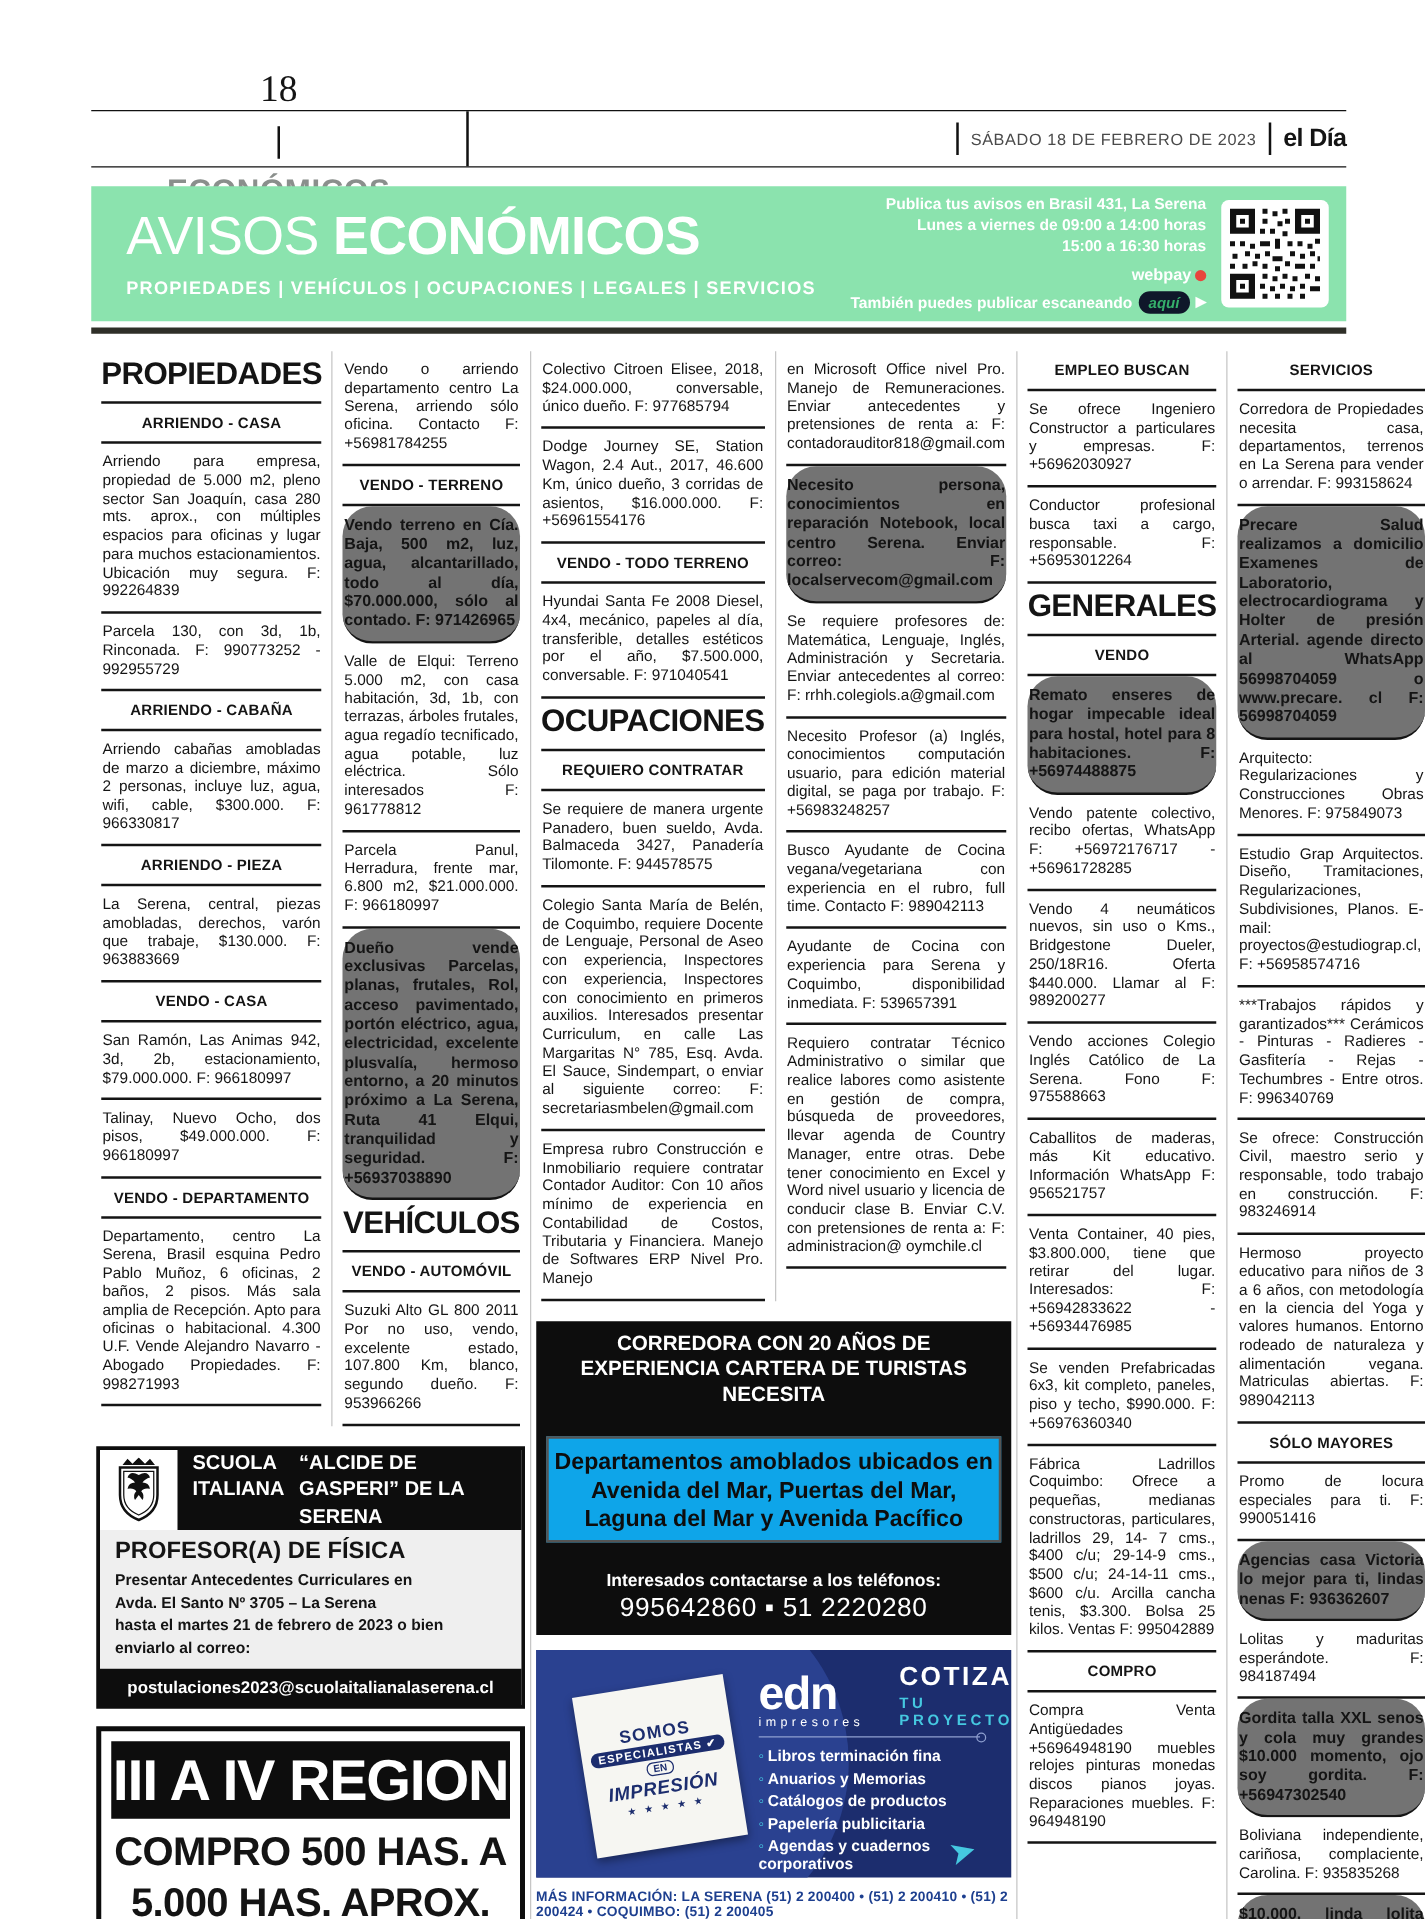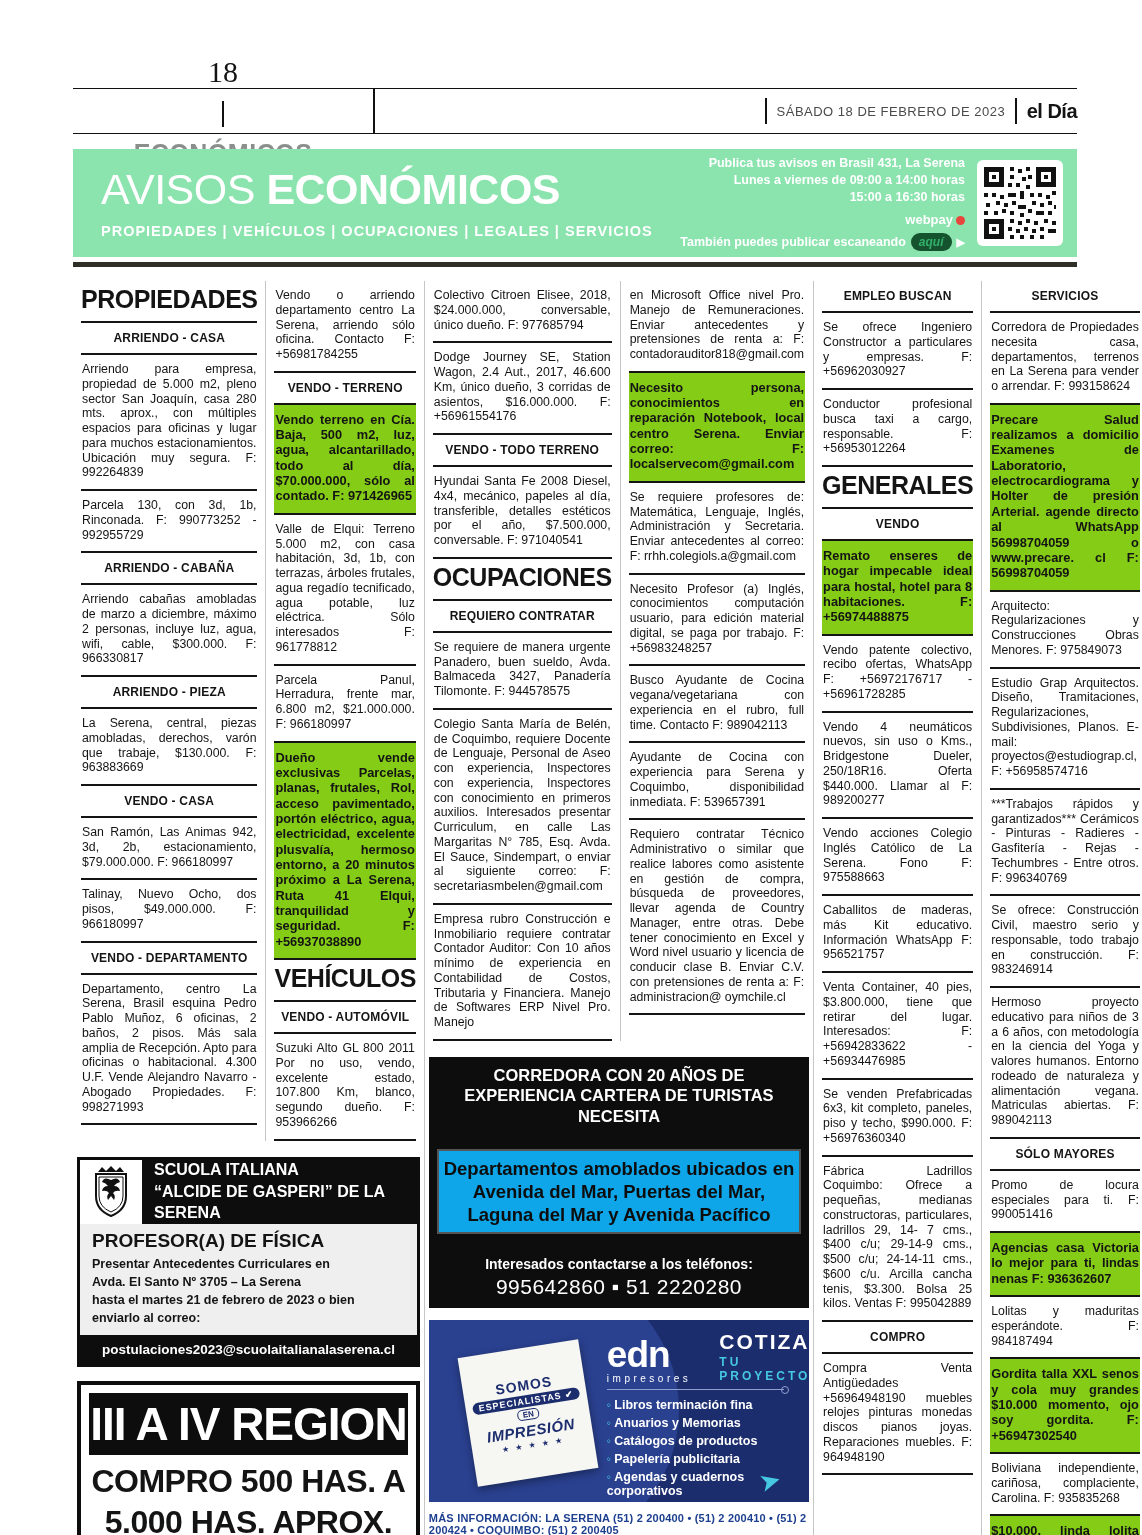--- a/index.html
+++ b/index.html
@@ -26,47 +26,47 @@
   .banner { margin-top:15px; background:#8be3ae; height:108px; display:flex; align-items:center; padding:0 14px 0 28px; position:relative; }
   .bn-left { flex:1; color:#fff; }
   .bn-title { font-size:43px; line-height:1; letter-spacing:-0.5px; }
   .bn-title .light { font-weight:400; }
   .bn-title .bold { font-weight:800; }
   .bn-cats { margin-top:12px; font-size:14.5px; font-weight:600; letter-spacing:1px; }
   .bn-right { text-align:right; color:#fff; font-size:12.5px; font-weight:700; line-height:1.35; margin-right:12px; }
   .bn-webpay { display:flex; justify-content:flex-end; align-items:center; gap:3px; margin:6px 0 4px; font-size:13px; font-weight:700; }
   .bn-webpay .dot { width:9px; height:9px; border-radius:50%; background:#e8453c; display:inline-block; }
   .bn-scan { display:flex; justify-content:flex-end; align-items:center; gap:5px; }
-  .aqui-pill { background:#14532d; color:#35b06b; border-radius:9px; padding:1px 8px; font-style:italic; font-weight:800; font-size:12px; }
+  .aqui-pill { background:#0f172a; color:#35b06b; border-radius:9px; padding:1px 8px; font-style:italic; font-weight:800; font-size:12px; }
   .aqui-arrow { color:#fff; font-size:11px; }
   .bn-qr { background:#fff; border-radius:6px; padding:5px; width:86px; height:86px; flex:0 0 auto; }
 
   .thickrule { height:5px; background:#2f2f28; margin-top:5px; }
 
   
   .grid { display:flex; margin-top:14px; align-items:stretch; }
   .zone2 { flex:0 0 33.4%; display:flex; flex-direction:column; }
   .zone1 { flex:0 0 16.6%; }
   .sepL { border-left:1px solid #c6c6c6; }
   .two { display:flex; }
   .two > div { flex:1; }
   .ncol { padding:0 8px; }
 
   .section { text-align:center; font-weight:800; font-size:25px; letter-spacing:-0.5px; padding:4px 0 7px; border-bottom:2px solid #141414; }
   .sub { text-align:center; font-weight:800; font-size:12px; letter-spacing:0.2px; padding:8px 0; border-bottom:2px solid #141414; }
   .ad { font-size:12.3px; line-height:1.2; text-align:justify; padding:7px 1px 9px; border-bottom:2px solid #141414; }
-  .ad.bold { font-weight:700; background:#84cc16; font-size:12.8px; }
+  .ad.bold { font-weight:700; background:#737373; font-size:12.8px;border-radius:24px; }
 
   .zone-ads { padding:16px 4px 0 4px; }
 
   
   .scuola { border:3px solid #0d0d0d; }
   .sc-top { display:flex; height:64px; }
   .sc-crest { width:62px; background:#fff; display:flex; align-items:center; justify-content:center; }
-  .sc-title { flex:1; background:#0d0d0d; color:#fff; display:flex; flex-direction:column; justify-content:center; padding-left:12px; font-weight:800; font-size:16px; line-height:1.35; }
+  .sc-title { flex:1; background:#0d0d0d; color:#fff; display:flex; flex-direction:row; justify-content:center; padding-left:12px; font-weight:800; font-size:16px; line-height:1.35; }
   .sc-body { background:#efefef; padding:6px 12px 8px; }
   .sc-role { font-weight:800; font-size:19px; margin-bottom:3px; }
   .sc-line { font-size:12.5px; font-weight:600; line-height:1.45; }
   .sc-footer { background:#0d0d0d; color:#fff; text-align:center; font-weight:800; font-size:13.5px; padding:7px 0; }
 
   
   .region { border:4px solid #0d0d0d; margin-top:14px; padding:8px 8px 0; text-align:center; }
   .rg-banner { background:#0d0d0d; color:#fff; font-weight:800; font-size:46px; letter-spacing:-1px; line-height:1.35; transform-origin:center; }
   .rg-l1 { font-weight:800; font-size:32px; letter-spacing:-0.5px; margin-top:8px; }
   .rg-l2 { font-weight:800; font-size:32px; letter-spacing:-0.5px; margin-top:4px; }

